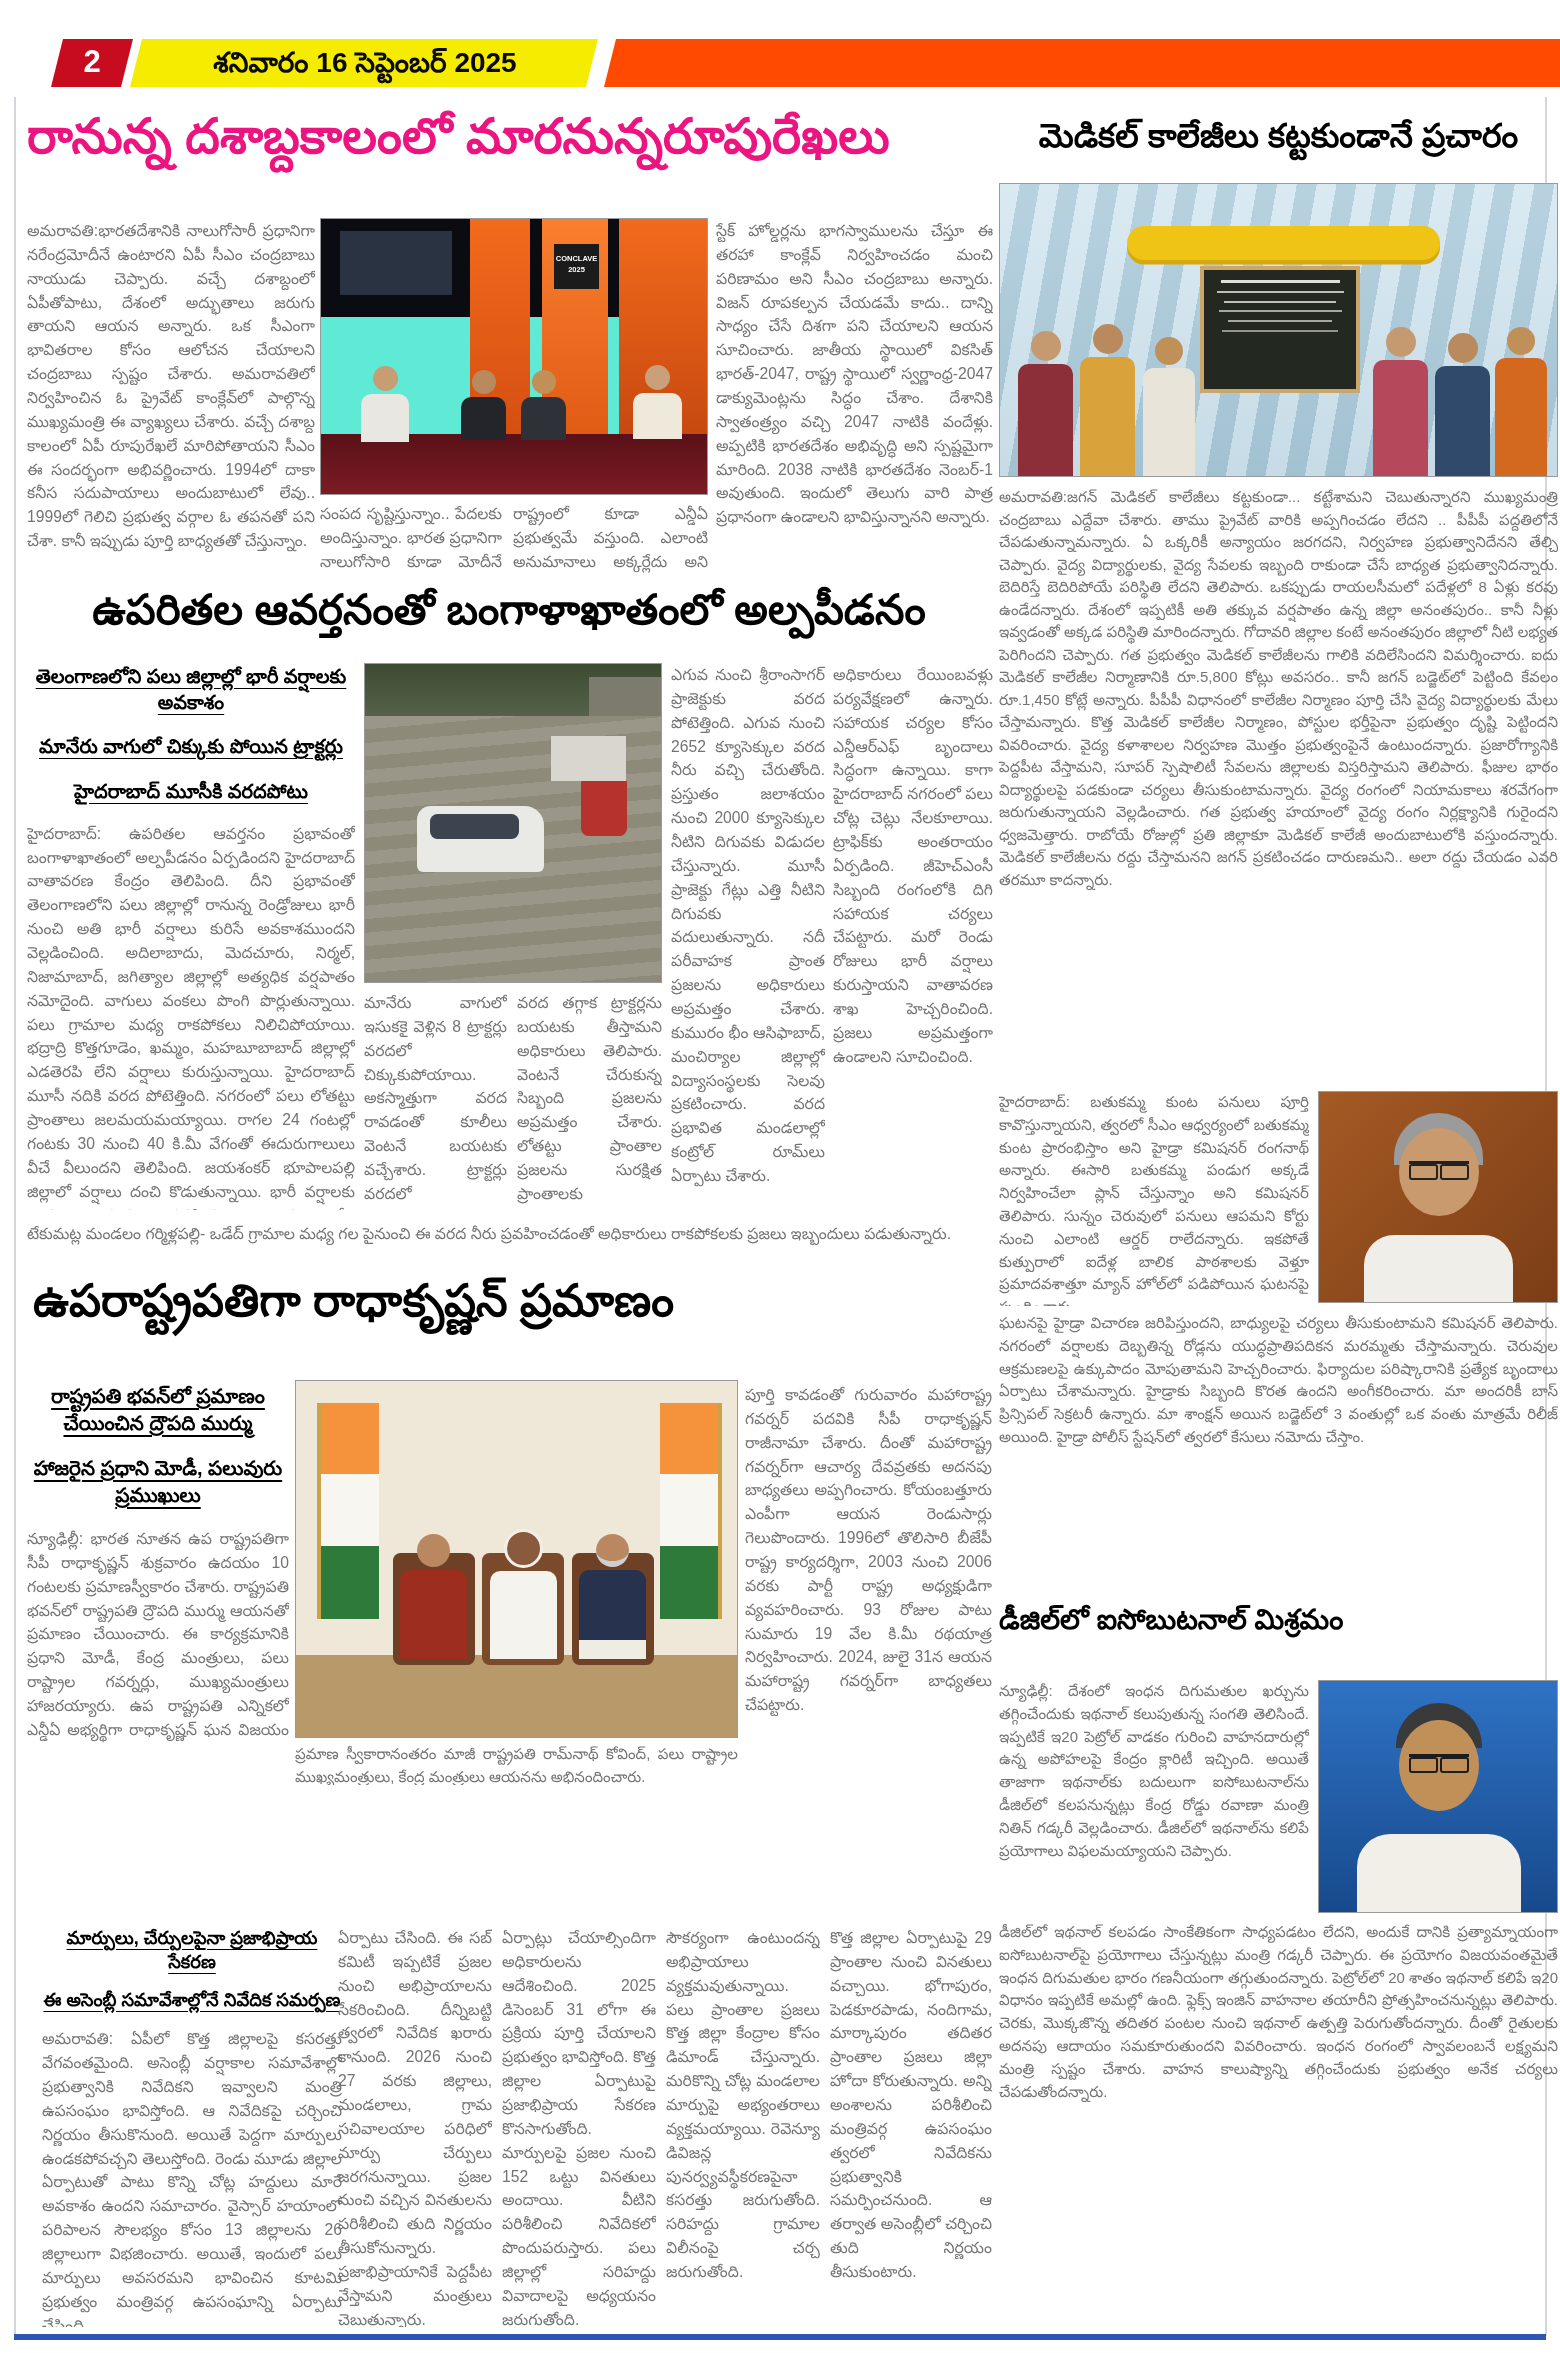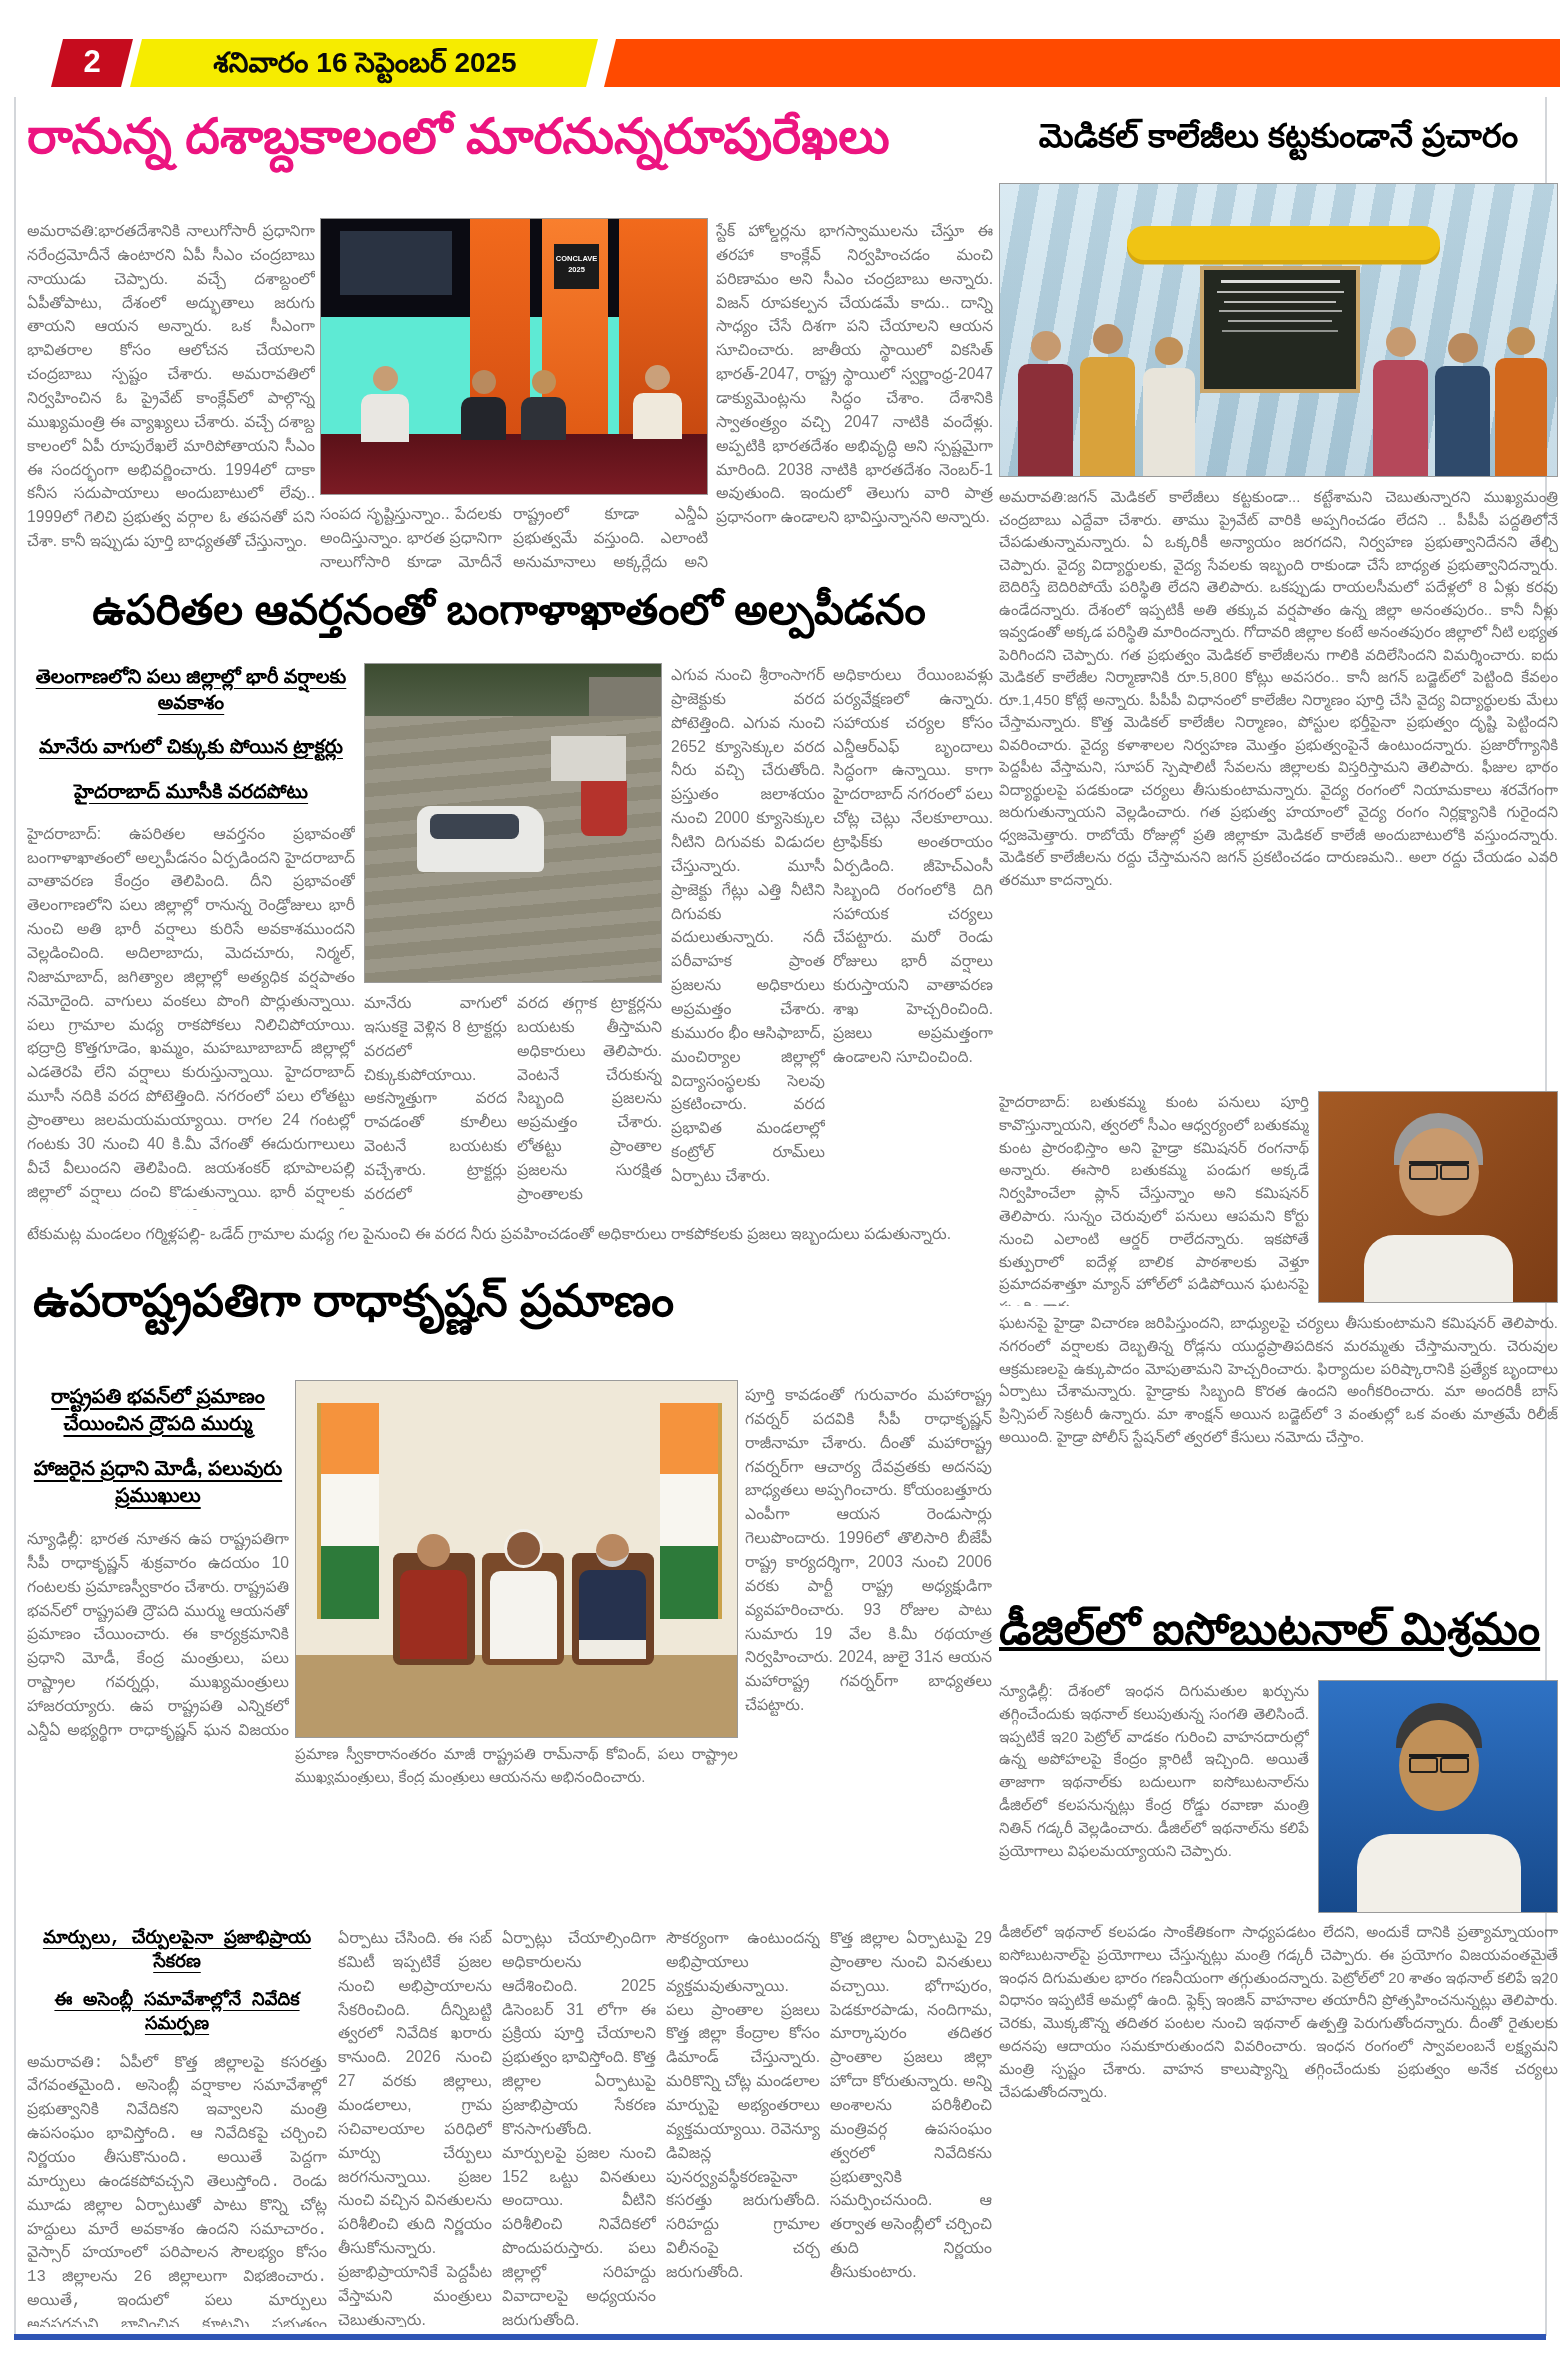--- a/index.html
+++ b/index.html
@@ -176,38 +176,38 @@
     <div class="abs" style="left:80px;top:36px;width:80px;height:88px;border-radius:50%;background:#c89a6e;"></div>
     <div class="abs" style="left:90px;top:69px;width:60px;height:13.4px;border-top:3px solid #222;display:flex;justify-content:space-between;">
       <span style="display:block;width:25px;height:12px;border:2.2px solid #222;border-radius:3px;"></span>
       <span style="display:block;width:25px;height:12px;border:2.2px solid #222;border-radius:3px;"></span>
     </div>
     <div class="abs" style="left:45px;bottom:0;width:149px;height:67px;border-radius:30px 30px 0 0;background:#f0eee8;"></div>
   </div>
 
   <div class="abs bodytxt" style="left:999px;top:1312px;width:559px;height:276px;font-size:15px;">ఘటనపై హైడ్రా విచారణ జరిపిస్తుందని, బాధ్యులపై చర్యలు తీసుకుంటామని కమిషనర్ తెలిపారు. నగరంలో వర్షాలకు దెబ్బతిన్న రోడ్లను యుద్ధప్రాతిపదికన మరమ్మతు చేస్తామన్నారు. చెరువుల ఆక్రమణలపై ఉక్కుపాదం మోపుతామని హెచ్చరించారు. ఫిర్యాదుల పరిష్కారానికి ప్రత్యేక బృందాలు ఏర్పాటు చేశామన్నారు. హైడ్రాకు సిబ్బంది కొరత ఉందని అంగీకరించారు. మా అందరికీ బాస్ ప్రిన్సిపల్ సెక్రటరీ ఉన్నారు. మా శాంక్షన్ అయిన బడ్జెట్‌లో 3 వంతుల్లో ఒక వంతు మాత్రమే రిలీజ్ అయింది. హైడ్రా పోలీస్ స్టేషన్‌లో త్వరలో కేసులు నమోదు చేస్తాం.</div>
 
-  <div class="abs headline" style="left:999px;top:1604px;width:559px;font-size:44px;text-decoration:underline;">డీజిల్‌లో ఐసోబుటనాల్ మిశ్రమం</div>
+  <div class="abs headline" style="left:999px;top:1604px;width:559px;font-size:28px;">డీజిల్‌లో ఐసోబుటనాల్ మిశ్రమం</div>
 
   <div class="abs bodytxt" style="left:999px;top:1680px;width:310px;height:236px;font-size:15px;">న్యూఢిల్లీ: దేశంలో ఇంధన దిగుమతుల ఖర్చును తగ్గించేందుకు ఇథనాల్ కలుపుతున్న సంగతి తెలిసిందే. ఇప్పటికే ఇ20 పెట్రోల్ వాడకం గురించి వాహనదారుల్లో ఉన్న అపోహలపై కేంద్రం క్లారిటీ ఇచ్చింది. అయితే తాజాగా ఇథనాల్‌కు బదులుగా ఐసోబుటనాల్‌ను డీజిల్‌లో కలపనున్నట్లు కేంద్ర రోడ్డు రవాణా మంత్రి నితిన్ గడ్కరీ వెల్లడించారు. డీజిల్‌లో ఇథనాల్‌ను కలిపే ప్రయోగాలు విఫలమయ్యాయని చెప్పారు.</div>
 
   <div class="abs photo" style="left:1318px;top:1680px;width:240px;height:233px;background:linear-gradient(#2f72c4,#174a8c);">
     <div class="abs" style="left:77px;top:22.4px;width:86px;height:45px;border-radius:43px 43px 0 0;background:#3a3a3a;"></div>
     <div class="abs" style="left:80px;top:39px;width:80px;height:91px;border-radius:50%;background:#c09058;"></div>
     <div class="abs" style="left:90px;top:73px;width:60px;height:13.4px;border-top:3px solid #1c1c1c;display:flex;justify-content:space-between;">
       <span style="display:block;width:25px;height:12px;border:2.2px solid #1c1c1c;border-radius:3px;"></span>
       <span style="display:block;width:25px;height:12px;border:2.2px solid #1c1c1c;border-radius:3px;"></span>
     </div>
     <div class="abs" style="left:38px;bottom:0;width:164px;height:78px;border-radius:33px 33px 0 0;background:#f2efe8;"></div>
   </div>
 
   <div class="abs bodytxt" style="left:999px;top:1921px;width:559px;height:405px;font-size:15px;">డీజిల్‌లో ఇథనాల్ కలపడం సాంకేతికంగా సాధ్యపడటం లేదని, అందుకే దానికి ప్రత్యామ్నాయంగా ఐసోబుటనాల్‌పై ప్రయోగాలు చేస్తున్నట్లు మంత్రి గడ్కరీ చెప్పారు. ఈ ప్రయోగం విజయవంతమైతే ఇంధన దిగుమతుల భారం గణనీయంగా తగ్గుతుందన్నారు. పెట్రోల్‌లో 20 శాతం ఇథనాల్ కలిపే ఇ20 విధానం ఇప్పటికే అమల్లో ఉంది. ఫ్లెక్స్ ఇంజిన్ వాహనాల తయారీని ప్రోత్సహించనున్నట్లు తెలిపారు. చెరకు, మొక్కజొన్న తదితర పంటల నుంచి ఇథనాల్ ఉత్పత్తి పెరుగుతోందన్నారు. దీంతో రైతులకు అదనపు ఆదాయం సమకూరుతుందని వివరించారు. ఇంధన రంగంలో స్వావలంబనే లక్ష్యమని మంత్రి స్పష్టం చేశారు. వాహన కాలుష్యాన్ని తగ్గించేందుకు ప్రభుత్వం అనేక చర్యలు చేపడుతోందన్నారు.</div>
 
 
-  <div class="abs" style="left:27px;top:1926px;width:300px;height:401px;overflow:hidden;font-family:Liberation Mono, monospace;">
+  <div class="abs" style="left:42px;top:1926px;width:300px;height:401px;overflow:hidden;">
     <div class="subhead" style="font-size:18px;margin-bottom:13.4px;">మార్పులు, చేర్పులపైనా ప్రజాభిప్రాయ సేకరణ</div>
     <div class="subhead" style="font-size:18px;margin-bottom:15px;">ఈ అసెంబ్లీ సమావేశాల్లోనే నివేదిక సమర్పణ</div>
     <div class="bodytxt" style="height:313px;">అమరావతి: ఏపీలో కొత్త జిల్లాలపై కసరత్తు వేగవంతమైంది. అసెంబ్లీ వర్షాకాల సమావేశాల్లో ప్రభుత్వానికి నివేదికని ఇవ్వాలని మంత్రి ఉపసంఘం భావిస్తోంది. ఆ నివేదికపై చర్చించి నిర్ణయం తీసుకొనుంది. అయితే పెద్దగా మార్పులు ఉండకపోవచ్చని తెలుస్తోంది. రెండు మూడు జిల్లాల ఏర్పాటుతో పాటు కొన్ని చోట్ల హద్దులు మారే అవకాశం ఉందని సమాచారం. వైస్సార్ హయాంలో పరిపాలన సౌలభ్యం కోసం 13 జిల్లాలను 26 జిల్లాలుగా విభజించారు. అయితే, ఇందులో పలు మార్పులు అవసరమని భావించిన కూటమి ప్రభుత్వం మంత్రివర్గ ఉపసంఘాన్ని ఏర్పాటు చేసింది.</div>
   </div>
 
   <div class="abs bodytxt" style="left:338px;top:1926px;width:154px;height:401px;">ఏర్పాటు చేసింది. ఈ సబ్ కమిటీ ఇప్పటికే ప్రజల నుంచి అభిప్రాయాలను సేకరించింది. దీన్నిబట్టి త్వరలో నివేదిక ఖరారు కానుంది. 2026 నుంచి 27 వరకు జిల్లాలు, మండలాలు, గ్రామ సచివాలయాల పరిధిలో మార్పు చేర్పులు జరగనున్నాయి. ప్రజల నుంచి వచ్చిన వినతులను పరిశీలించి తుది నిర్ణయం తీసుకోనున్నారు. ప్రజాభిప్రాయానికే పెద్దపీట వేస్తామని మంత్రులు చెబుతున్నారు.</div>
   <div class="abs bodytxt" style="left:502px;top:1926px;width:154px;height:401px;">ఏర్పాట్లు చేయాల్సిందిగా అధికారులను ఆదేశించింది. 2025 డిసెంబర్ 31 లోగా ఈ ప్రక్రియ పూర్తి చేయాలని ప్రభుత్వం భావిస్తోంది. కొత్త జిల్లాల ఏర్పాటుపై ప్రజాభిప్రాయ సేకరణ కొనసాగుతోంది. మార్పులపై ప్రజల నుంచి 152 ఒట్టు వినతులు అందాయి. వీటిని పరిశీలించి నివేదికలో పొందుపరుస్తారు. పలు జిల్లాల్లో సరిహద్దు వివాదాలపై అధ్యయనం జరుగుతోంది.</div>
   <div class="abs bodytxt" style="left:666px;top:1926px;width:154px;height:401px;">సౌకర్యంగా ఉంటుందన్న అభిప్రాయాలు వ్యక్తమవుతున్నాయి. పలు ప్రాంతాల ప్రజలు కొత్త జిల్లా కేంద్రాల కోసం డిమాండ్ చేస్తున్నారు. మరికొన్ని చోట్ల మండలాల మార్పుపై అభ్యంతరాలు వ్యక్తమయ్యాయి. రెవెన్యూ డివిజన్ల పునర్వ్యవస్థీకరణపైనా కసరత్తు జరుగుతోంది. సరిహద్దు గ్రామాల విలీనంపై చర్చ జరుగుతోంది.</div>
   <div class="abs bodytxt" style="left:830px;top:1926px;width:162px;height:401px;">కొత్త జిల్లాల ఏర్పాటుపై 29 ప్రాంతాల నుంచి వినతులు వచ్చాయి. భోగాపురం, పెడకూరపాడు, నందిగామ, మార్కాపురం తదితర ప్రాంతాల ప్రజలు జిల్లా హోదా కోరుతున్నారు. అన్ని అంశాలను పరిశీలించి మంత్రివర్గ ఉపసంఘం త్వరలో నివేదికను ప్రభుత్వానికి సమర్పించనుంది. ఆ తర్వాత అసెంబ్లీలో చర్చించి తుది నిర్ణయం తీసుకుంటారు.</div>
 

